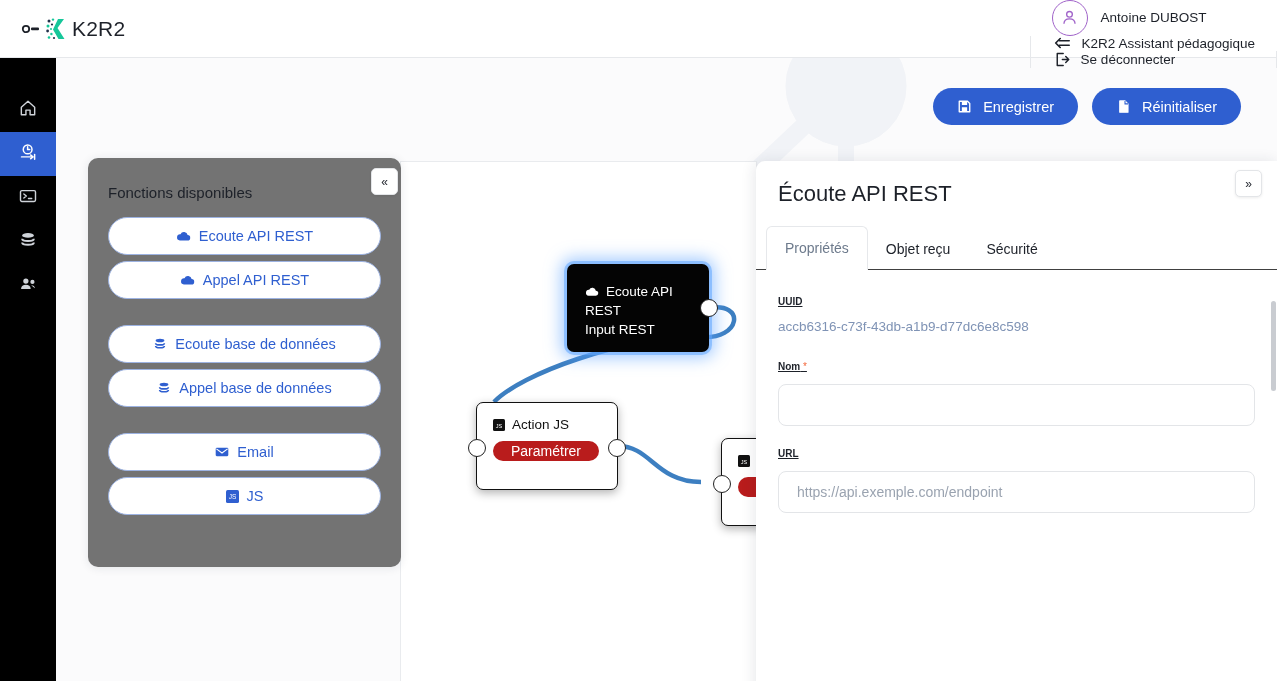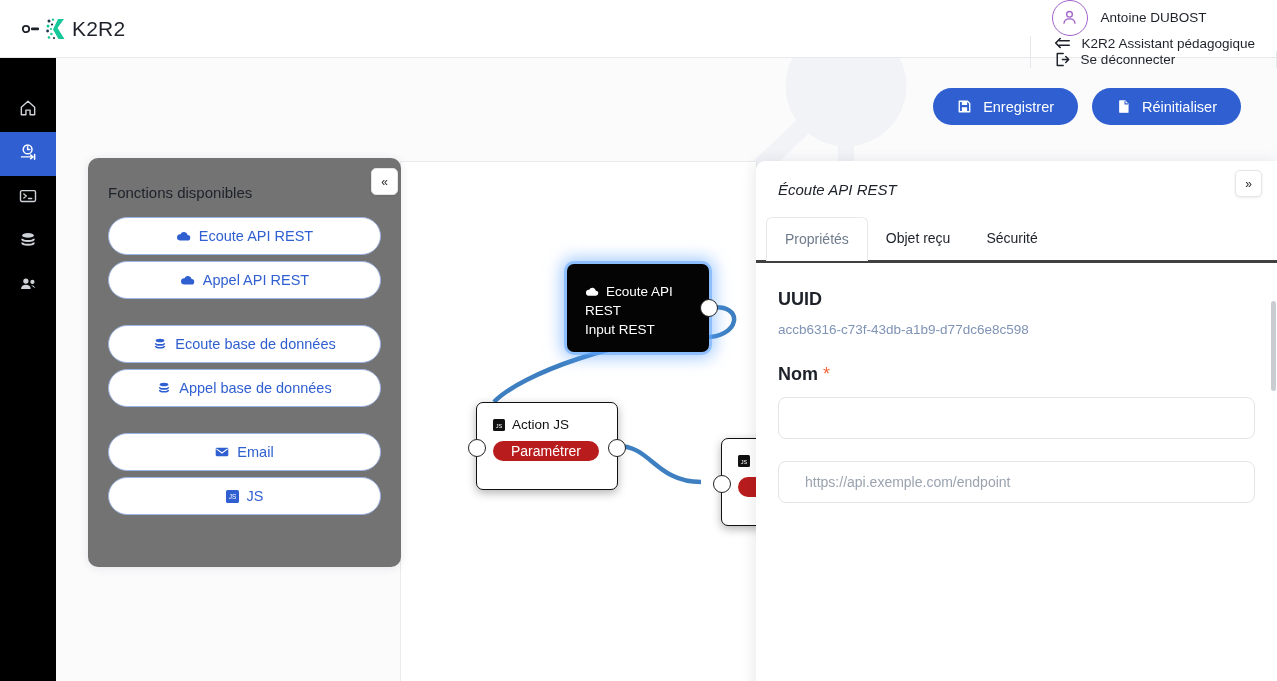--- a/index.html
+++ b/index.html
@@ -139,36 +139,36 @@
 
   
   .props {
     position: absolute; top: 103px; left: 700px;
     width: 521px; height: 578px;
     background: #ffffff;
     border-radius: 9px 0 0 0;
     box-shadow: -2px 0 14px rgba(30,40,60,.10);
     z-index: 40; overflow: hidden;
   }
-  .props-title { font-size: 15px; color: #1d2129; padding: 20px 0 18px 22px; font-style: italic; }
-  .tabs { display: flex; border-bottom: 3px solid #404040; padding-left: 10px; }
+  .props-title { font-size: 22px; color: #1d2129; padding: 20px 0 18px 22px; }
+  .tabs { display: flex; border-bottom: 1px solid #404040; padding-left: 10px; align-items: flex-end; }
   .tab {
     padding: 13px 18px; font-size: 14px; color: #1d2129; cursor: pointer;
     border-radius: 6px 6px 0 0; position: relative; top: 1px;
   }
   .tab.active { color: #6d7a8c; background: #fff; border: 1px solid #e6e8eb; border-bottom-color: #fff; }
   .props-body { padding: 26px 22px 0 22px; }
-  .field-label { font-size: 18px; color: #1d2129; font-weight: bold; margin-bottom: 12px; }
+  .field-label { font-size: 10px; color: #1d2129; font-weight: bold; margin-bottom: 12px; text-decoration: underline; }
   .field-label .req { color: #f3663a; font-weight: normal; }
   .uuid-value { font-size: 13.5px; color: #7f93b5; margin-bottom: 27px; }
   .input, .textarea, .select {
     width: 100%; border: 1px solid #e3e5e8; border-radius: 8px;
     font-size: 14px; color: #1d2129; background: #fff;
     font-family: "Liberation Sans", sans-serif;
-    padding: 0 26px;
+    padding: 0 18px;
   }
   .input { height: 42px; }
   .textarea { height: 88px; padding: 13px 14px; resize: vertical; }
   .input::placeholder, .textarea::placeholder { color: #9aa3b0; }
   .fgroup { margin-bottom: 22px; }
   .scrollbar {
     position: absolute; right: 1px; top: 140px; width: 5px; height: 90px;
     background: #c9ccd1; border-radius: 3px;
   }
   .icon { display: inline-flex; align-items: center; }
@@ -459,20 +459,21 @@
       <div class="fgroup">
         <div class="field-label">
           <span>Nom</span>
           <span class="req">*</span>
         </div>
         <input class="input" value="" style="">
       </div>
 
 
       <div class="fgroup">
+        <div class="field-label">URL</div>
         <input class="input" placeholder="https://api.exemple.com/endpoint" style="">
       </div>
 
     </div>
 
     <div class="scrollbar"></div>
   </div>
 
 </div>
 

